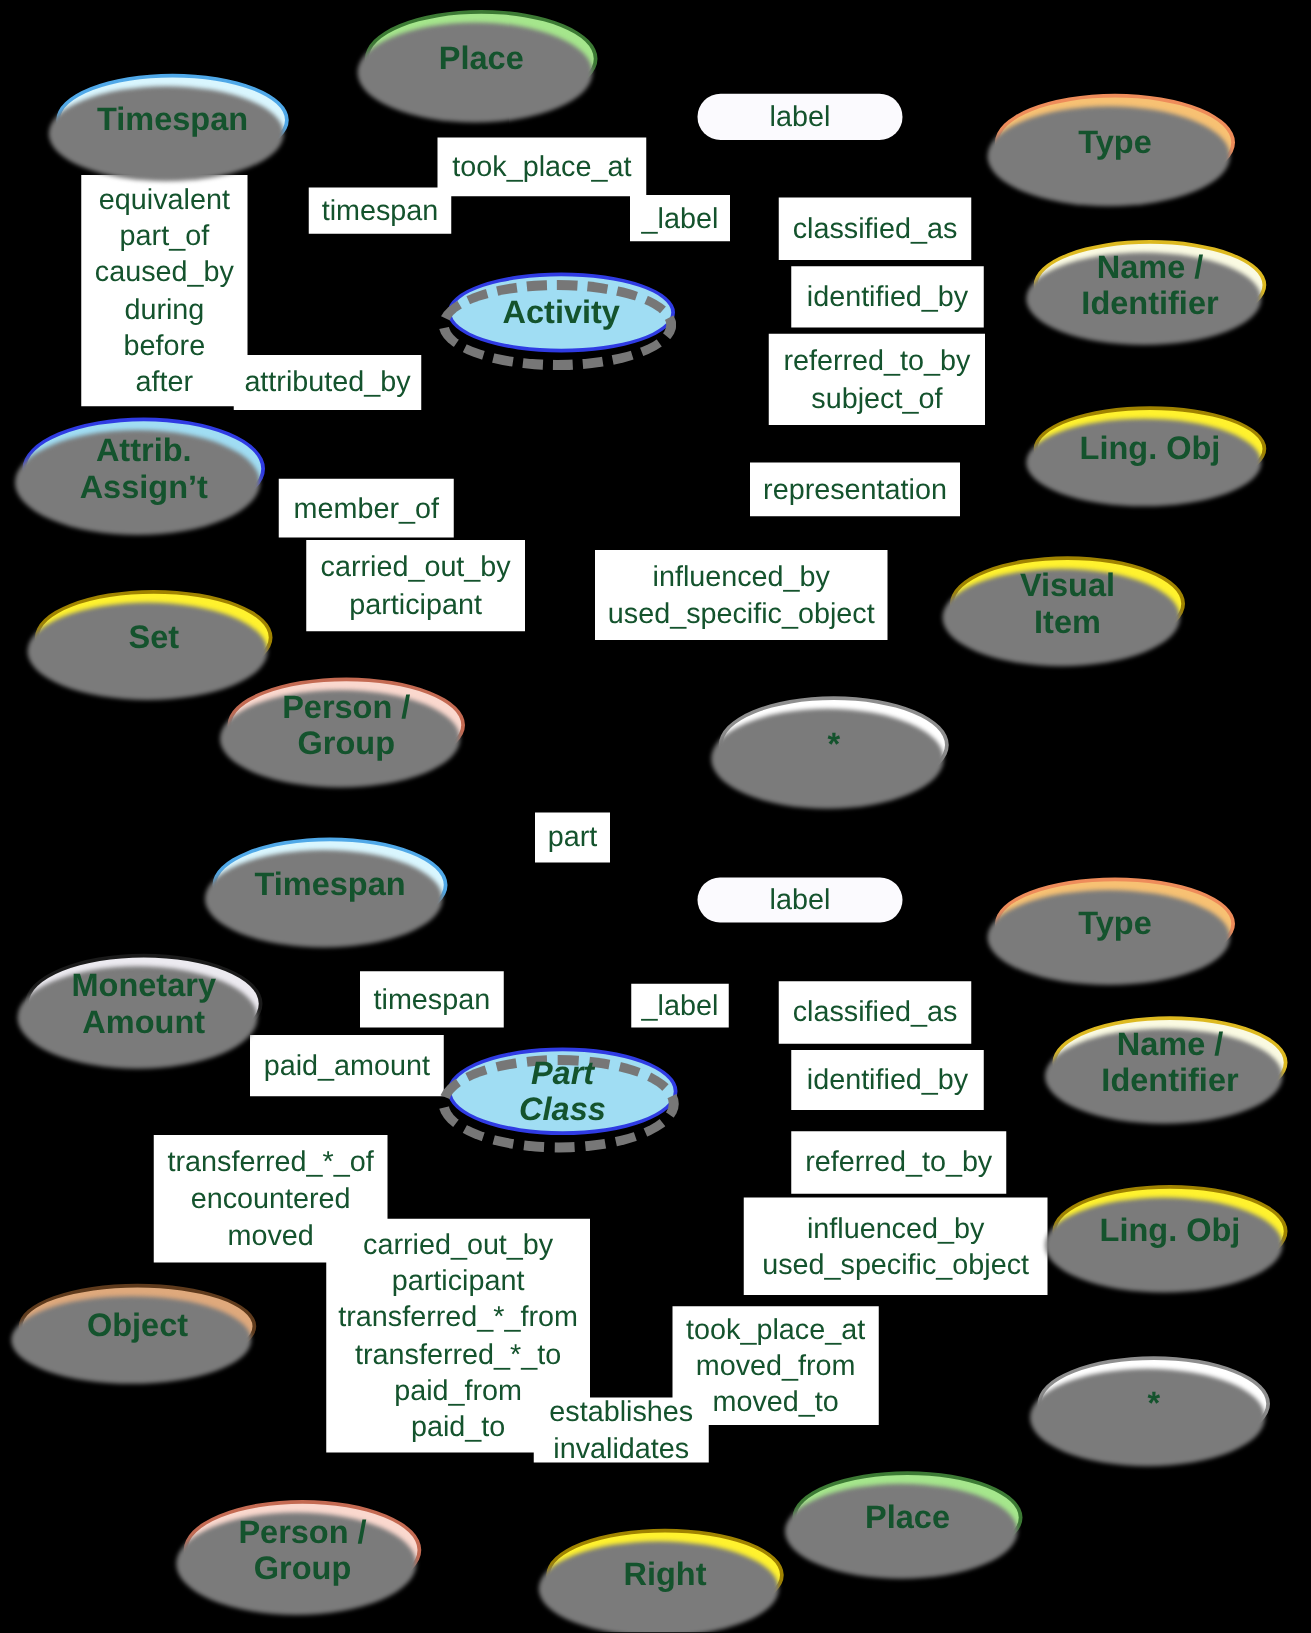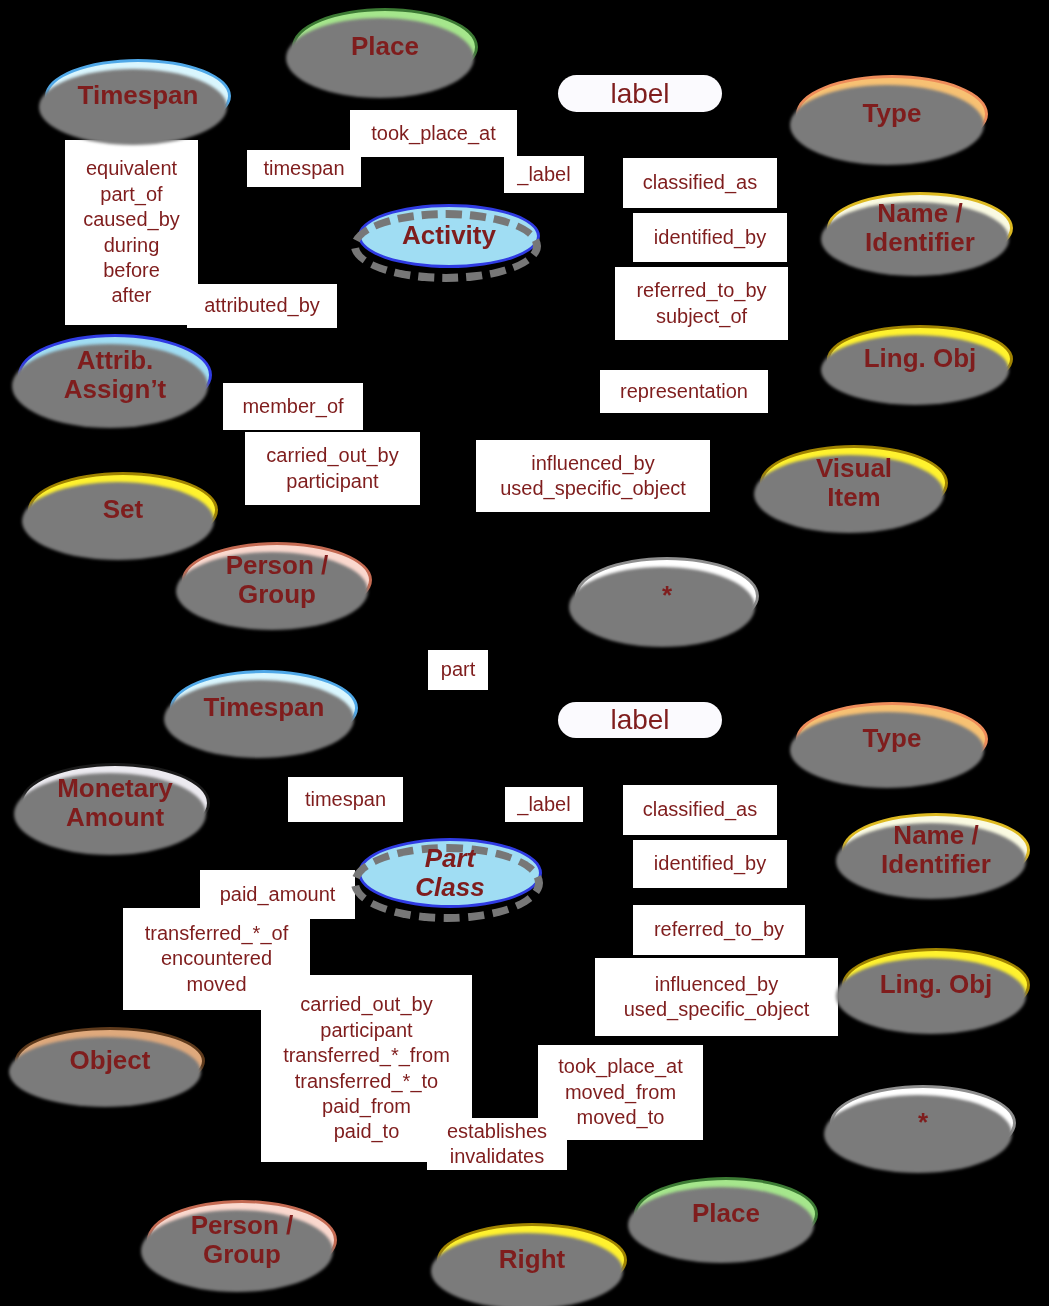--- a/index.html
+++ b/index.html
@@ -15,21 +15,21 @@
     background: #000000;
     overflow: hidden;
   }
   .node {
     position: absolute;
     box-sizing: border-box;
     display: flex;
     align-items: center;
     justify-content: center;
     text-align: center;
-    color: #7f1d1d;
+    color: #14532d;
   }
   .node span { white-space: pre-line; display: block; }
   
   .ellipse {
     border-radius: 50%;
     border: 3px solid #000;
     font-weight: bold;
     font-size: 26px;
     line-height: 1.12;
     z-index: 2;
@@ -49,29 +49,29 @@
     background: transparent;
     border: 8px dashed #777777;
     inset: -7px;
     transform: translate(-3px, 10px);
     filter: none;
   }
   .italic { font-style: italic; }
   
   .lbl {
     background: #ffffff;
-    font-size: 20px;
+    font-size: 23px;
     line-height: 1.27;
     z-index: 1;
   }
   
   .pill {
     background: #fbfafe;
     border-radius: 19px;
-    font-size: 28px;
+    font-size: 23px;
   }
   .star { font-size: 26px; font-weight: bold; }
 </style>
 </head>
 <body>
 
 <div id="canvas" style="width: 1049px; height: 1306px; background: rgb(0, 0, 0);">
     <div class="node ellipse" style="left: 292px; top: 8px; width: 186px; height: 78px; background: rgb(165, 230, 140); border-color: rgb(60, 122, 52);">
       <span>Place</span>
     </div>
@@ -104,21 +104,21 @@
 before
 after</span>
     </div>
     <div class="node ellipse" style="left: 827px; top: 192px; width: 186px; height: 72px; background: rgb(250, 250, 226); border-color: rgb(221, 185, 32);">
       <span>Name /
 Identifier</span>
     </div>
     <div class="node lbl" style="left: 633px; top: 213px; width: 154px; height: 49px;">
       <span>identified_by</span>
     </div>
-    <div class="node ellipse dashed" style="left: 358px; top: 204px; width: 182px; height: 64px; background: rgb(160, 221, 243); border-color: rgb(47, 59, 227);">
+    <div class="node ellipse dashed" style="left: 358px; top: 218px; width: 182px; height: 64px; background: rgb(160, 221, 243); border-color: rgb(47, 59, 227);">
       <span>Activity</span>
     </div>
     <div class="node lbl" style="left: 615px; top: 267px; width: 173px; height: 73px;">
       <span>referred_to_by
 subject_of</span>
     </div>
     <div class="node lbl" style="left: 187px; top: 284px; width: 150px; height: 44px;">
       <span>attributed_by</span>
     </div>
     <div class="node ellipse" style="left: 18px; top: 334px; width: 194px; height: 82px; background: rgb(160, 221, 243); border-color: rgb(47, 59, 227);">
@@ -174,21 +174,21 @@
     </div>
     <div class="node lbl" style="left: 288px; top: 777px; width: 115px; height: 45px;">
       <span>timespan</span>
     </div>
     <div class="node lbl" style="left: 505px; top: 787px; width: 78px; height: 35px;">
       <span>_label</span>
     </div>
     <div class="node lbl" style="left: 623px; top: 785px; width: 154px; height: 50px;">
       <span>classified_as</span>
     </div>
-    <div class="node lbl" style="left: 200px; top: 828px; width: 155px; height: 49px; margin-top: 42px;">
+    <div class="node lbl" style="left: 200px; top: 828px; width: 155px; height: 49px;">
       <span>paid_amount</span>
     </div>
     <div class="node ellipse" style="left: 842px; top: 813px; width: 188px; height: 74px; background: rgb(250, 250, 226); border-color: rgb(221, 185, 32);">
       <span>Name /
 Identifier</span>
     </div>
     <div class="node lbl" style="left: 633px; top: 840px; width: 154px; height: 48px;">
       <span>identified_by</span>
     </div>
     <div class="node ellipse dashed italic" style="left: 358px; top: 838px; width: 184px; height: 70px; background: rgb(160, 221, 243); border-color: rgb(47, 59, 227);">

